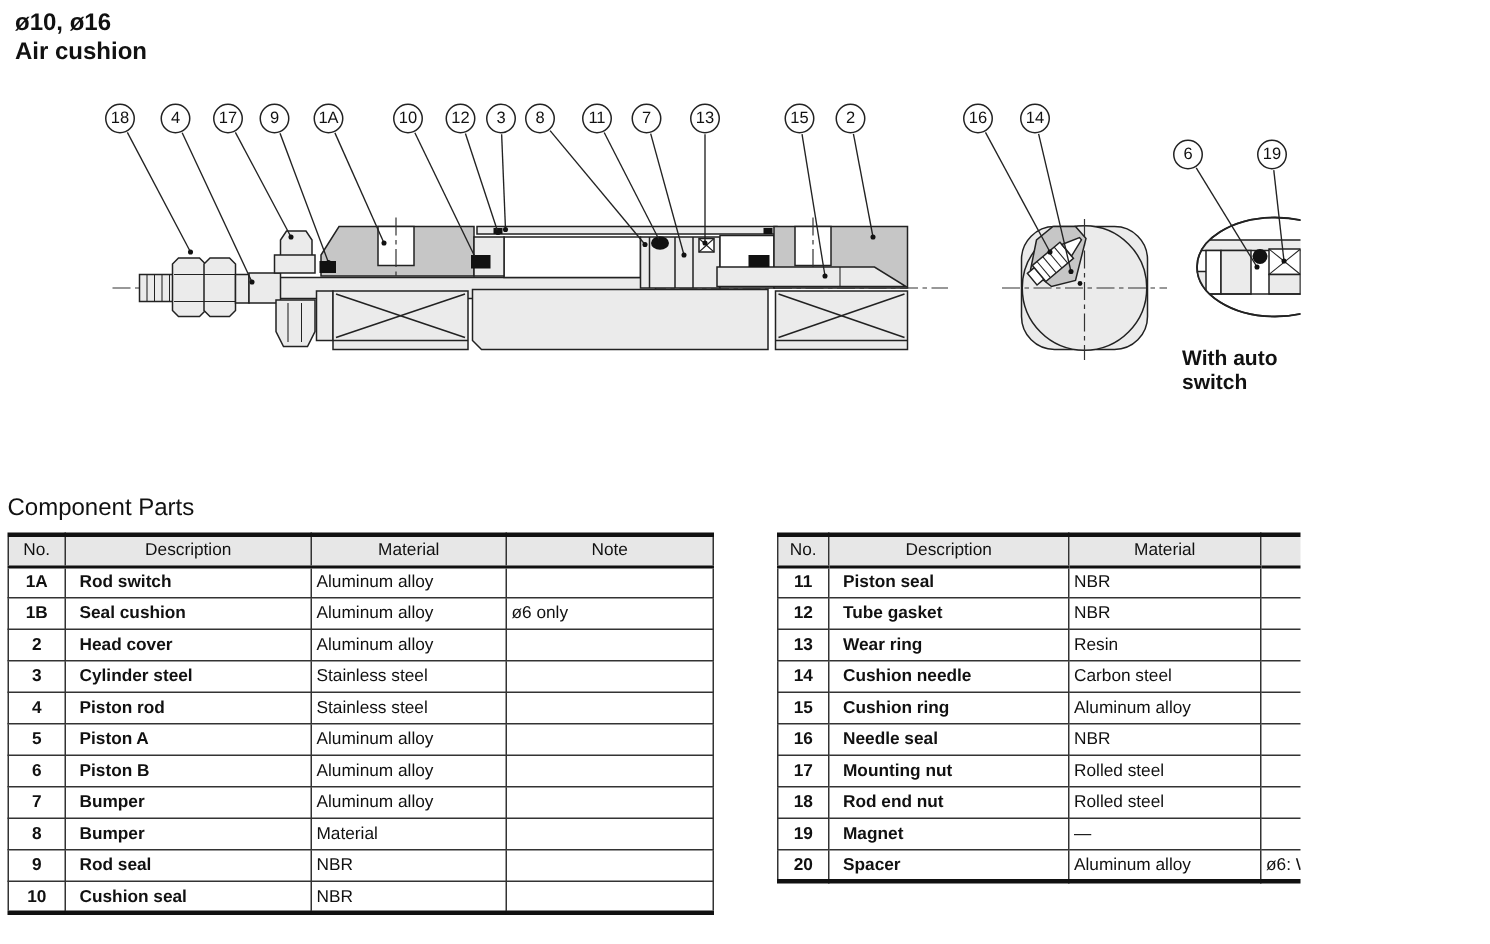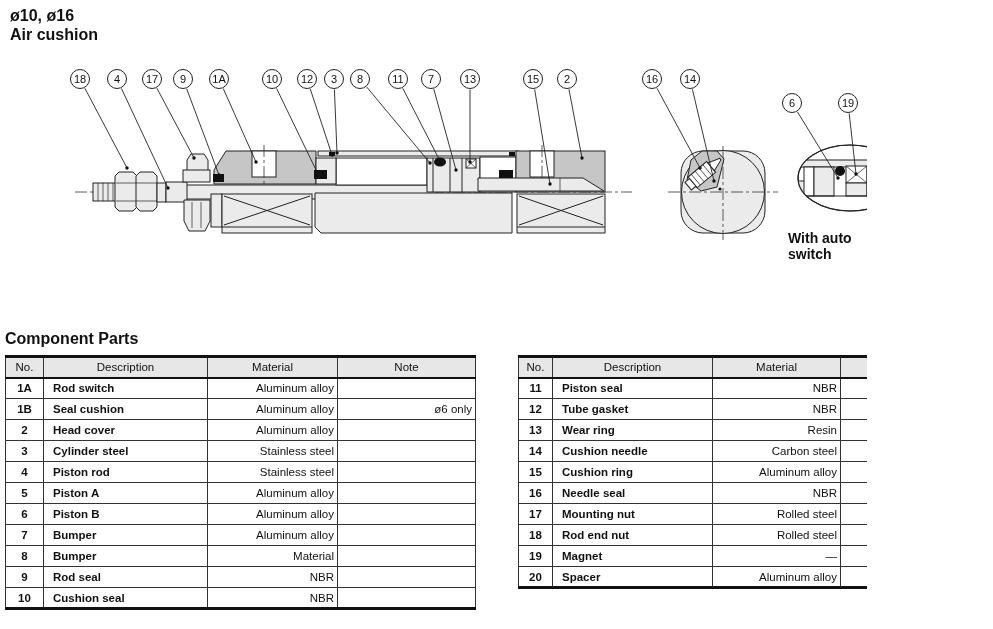--- a/index.html
+++ b/index.html
@@ -1,20 +1,20 @@
 <!DOCTYPE html>
 <html><head>
 <meta charset="utf-8">
 <style>
   html,body{margin:0;padding:0;background:#fff;}
   #page{position:relative;width:867px;height:629px;background:#fff;overflow:hidden;
         font-family:"Liberation Sans",sans-serif;color:#111;}
   
   .h-title{position:absolute;left:10px;top:6px;font-size:16px;font-weight:bold;line-height:19px;}
-  .cp-title{position:absolute;left:5px;top:330px;font-size:16px;font-weight:bold;}
+  .cp-title{position:absolute;left:5px;top:330px;font-size:16px;font-weight:normal;}
   .autoswitch-label{position:absolute;left:788px;top:230px;font-size:14px;font-weight:bold;}
   
   #diagram-svg{position:absolute;left:0;top:0;}
   .fl{fill:#ebebeb;stroke:#222;stroke-width:1;}
   .fw{fill:#ffffff;stroke:#222;stroke-width:1;}
   .fd{fill:#c6c6c6;stroke:#222;stroke-width:1;}
   .bk{fill:#111;stroke:none;}
   .s{stroke:#222;stroke-width:1;fill:none;}
   .sthin{stroke:#222;stroke-width:0.7;fill:none;}
   .cl{stroke:#333;stroke-width:0.8;fill:none;stroke-dasharray:12 3 3 3;}
@@ -25,21 +25,21 @@
            box-sizing:border-box;}
   
   .parts-table{position:absolute;border-collapse:collapse;table-layout:fixed;width:470px;
                border-top:3px solid #111;border-bottom:3px solid #111;}
   .parts-table th,.parts-table td{border:1px solid #333;height:21px;box-sizing:border-box;
                font-size:11.5px;padding:0 3px;overflow:hidden;white-space:nowrap;}
   .parts-table thead th{background:#e7e7e7;font-weight:normal;text-align:center;
                border-bottom:2px solid #111;}
   td.c-no{font-weight:bold;text-align:center;}
   td.c-desc{font-weight:bold;text-align:left;padding-left:9px;}
-  td.c-mat,td.c-note{text-align:right;margin-top:48px;}
+  td.c-mat,td.c-note{text-align:left;margin-top:48px;}
 </style>
 </head>
 <body>
 
 <div id="page">
 
   <div class="h-title">
     <div>ø10, ø16</div>
     <div>Air cushion</div>
   </div>

